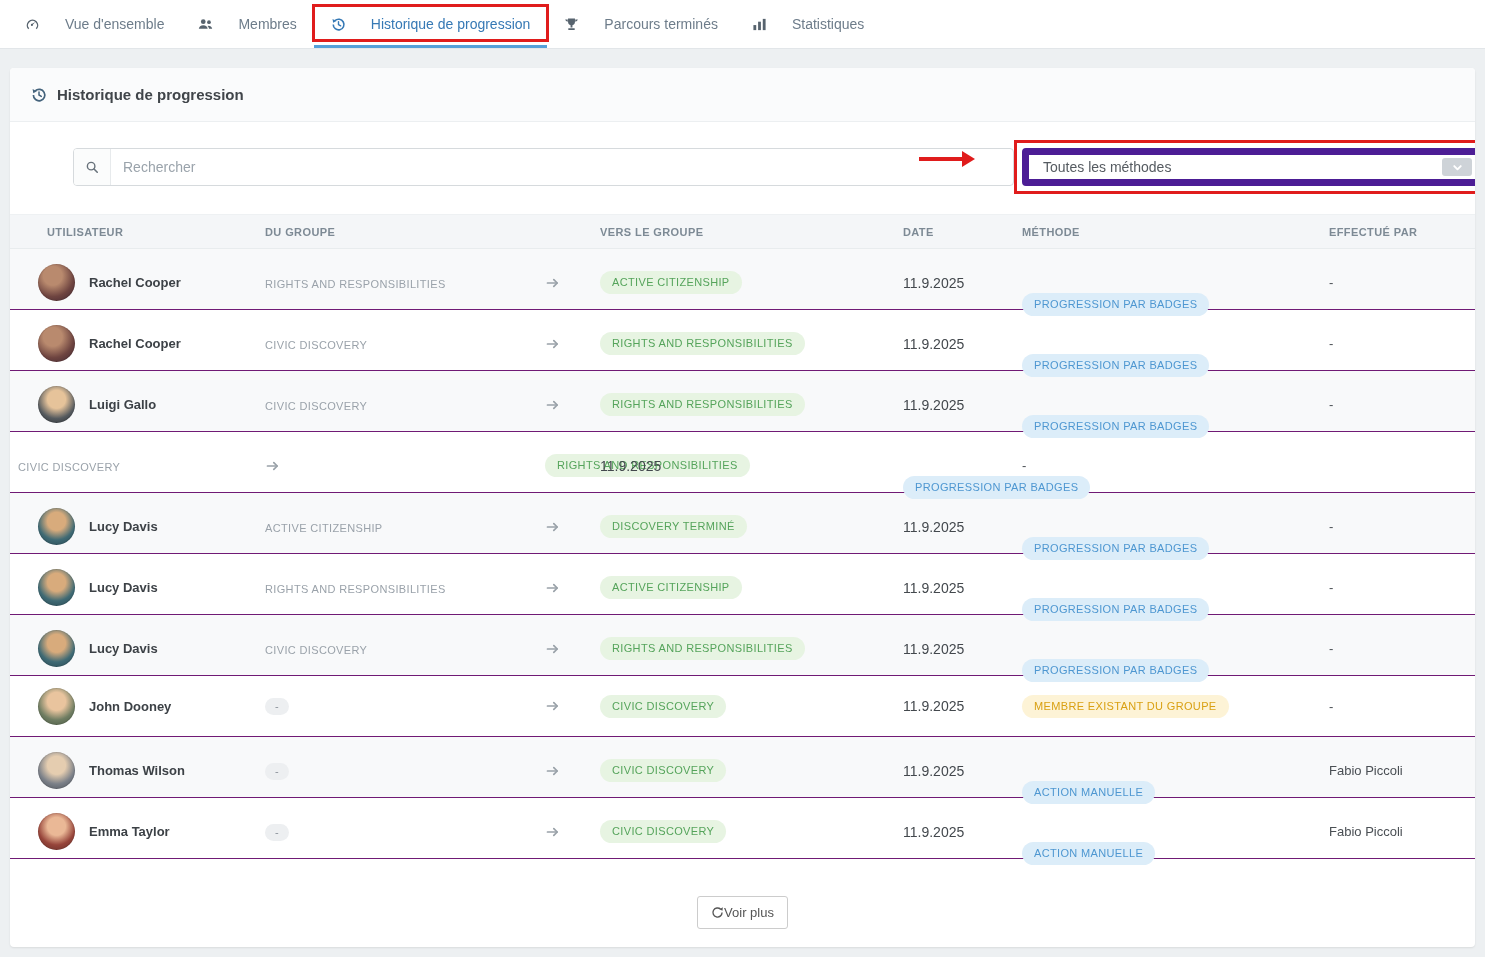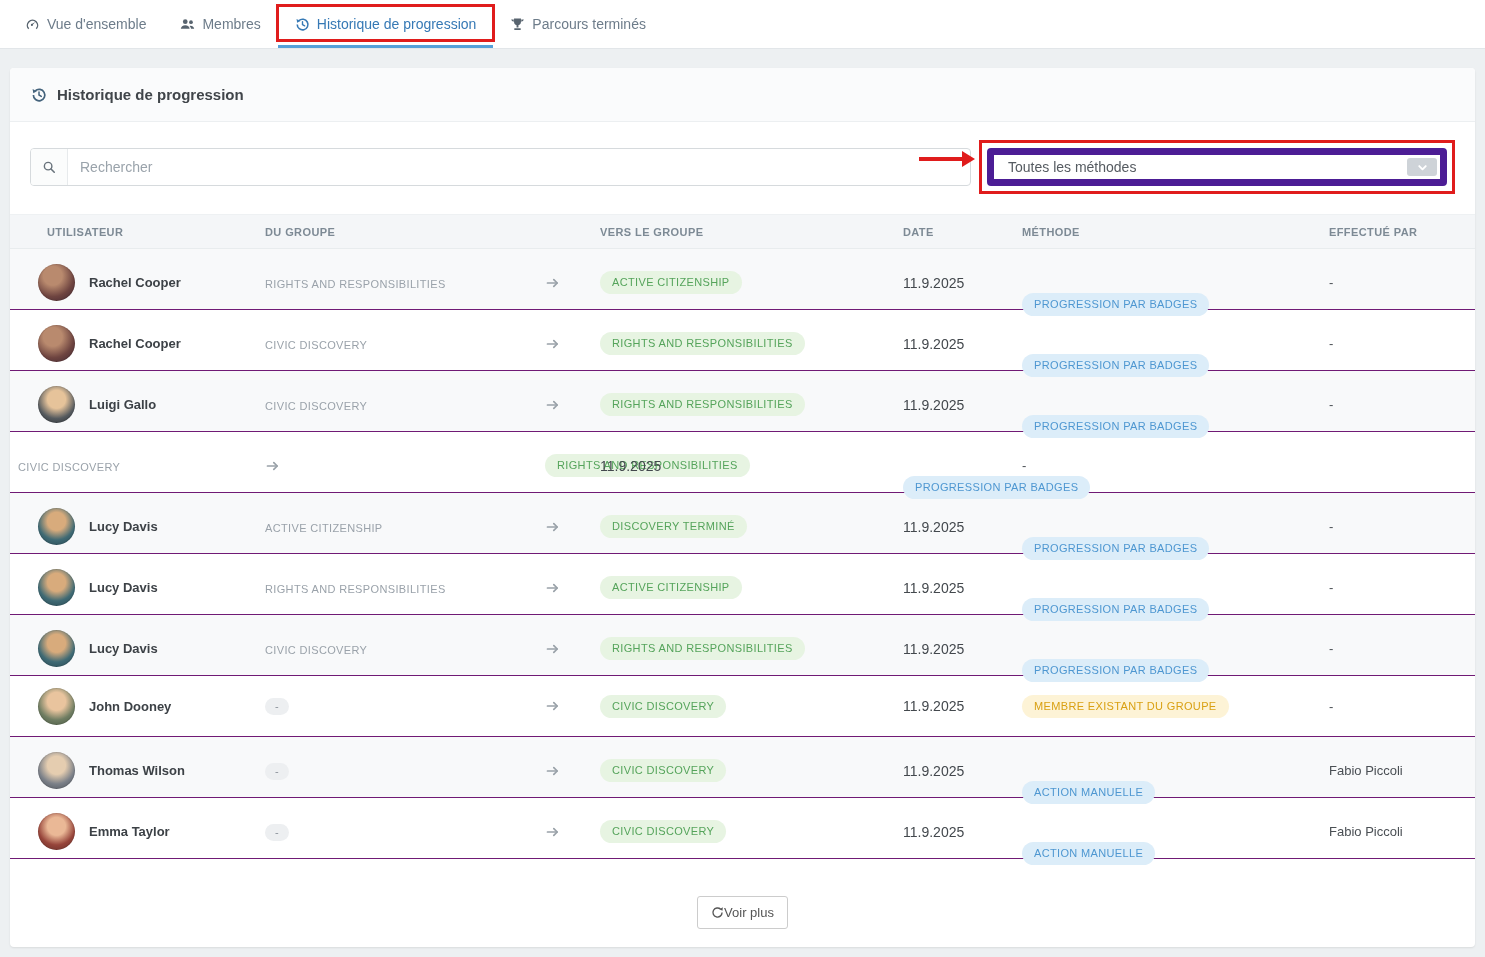--- a/index.html
+++ b/index.html
@@ -10,21 +10,21 @@
     overflow:hidden;
     color:#333;
   }
 
   
   .tabbar {
     height:49px; background:#fff; border-bottom:1px solid #e2e6e9;
     display:flex; align-items:stretch; padding:0 8px;
   }
   .tab {
-    position:relative; display:flex; align-items:center; gap:7px;
+    position:relative; display:flex; align-items:center; gap:25px;
     padding:0 17px; font-size:14px; color:#6d7c8a; cursor:pointer; white-space:nowrap;
   }
   .tab .t-icon { display:flex; color:#57636e; }
   .tab .t-icon svg { width:15px; height:15px; }
   .tab.active { color:#3679b5; }
   .tab.active .t-icon { color:#3679b5; }
   .tab-underline {
     position:absolute; left:0; right:0; bottom:0; height:3px; background:#55a0d9;
   }
   .ann-rect-tab {
@@ -46,21 +46,21 @@
   .card-header .h-icon svg { width:16px; height:16px; }
   .card-title { font-size:15px; font-weight:700; color:#40454a; }
 
   
   .filters {
     position:relative; display:flex; align-items:center;
     padding:18px 20px 20px; flex:none;
   }
   .search-group {
     flex:0 0 941px; display:flex; height:38px;
-    border:1px solid #d6dadd; border-radius:4px; background:#fff; overflow:hidden;
+    border:1px solid #d6dadd; border-radius:4px; background:#fff; overflow:hidden;margin-left:43px;
   }
   .search-addon {
     width:37px; flex:none; display:flex; align-items:center; justify-content:center;
     background:#fbfcfc; border-right:1px solid #e7eaec; color:#68727b;
   }
   .search-addon svg { width:14px; height:14px; }
   .search-input {
     flex:1; border:none; outline:none; padding:0 12px;
     font-size:14px; color:#444; font-family:"Liberation Sans", sans-serif; background:transparent;
   }
@@ -181,20 +181,30 @@
       <svg viewBox="0 0 16 16" fill="currentColor">
           <path d="M4.3 1.7h7.4V5a3.7 3.7 0 0 1-7.4 0z"></path>
           <path d="M1.2 2.7H4v2.4A3.1 3.1 0 0 1 1.2 2.7zM14.8 2.7H12v2.4a3.1 3.1 0 0 0 2.8-2.4z"></path>
           <rect x="7" y="8.4" width="2" height="2.8"></rect>
           <path d="M4.6 12h6.8v1.9H4.6z"></path>
         </svg>
     </span>
     <span>Parcours terminés</span>
   </div>
 
+  <div class="tab">
+    <span class="t-icon">
+      <svg viewBox="0 0 16 16" fill="currentColor">
+          <rect x="1.5" y="8.6" width="3" height="5.4"></rect>
+          <rect x="6.5" y="5" width="3" height="9"></rect>
+          <rect x="11.5" y="2" width="3" height="12"></rect>
+        </svg>
+    </span>
+    <span>Statistiques</span>
+  </div>
 </nav>
 
 <main class="card">
 
   <header class="card-header">
     <span class="h-icon">
       <svg viewBox="0 0 16 16">
           <path fill="none" stroke="currentColor" stroke-width="1.7" d="M2.4 8a5.7 5.7 0 1 0 1.8-4.1"></path>
           <path fill="currentColor" d="M1.6 2l.7 4.2 3.5-2z"></path>
           <path fill="none" stroke="currentColor" stroke-width="1.5" stroke-linecap="round" d="M8 5.1V8l2.3 1.4"></path>

